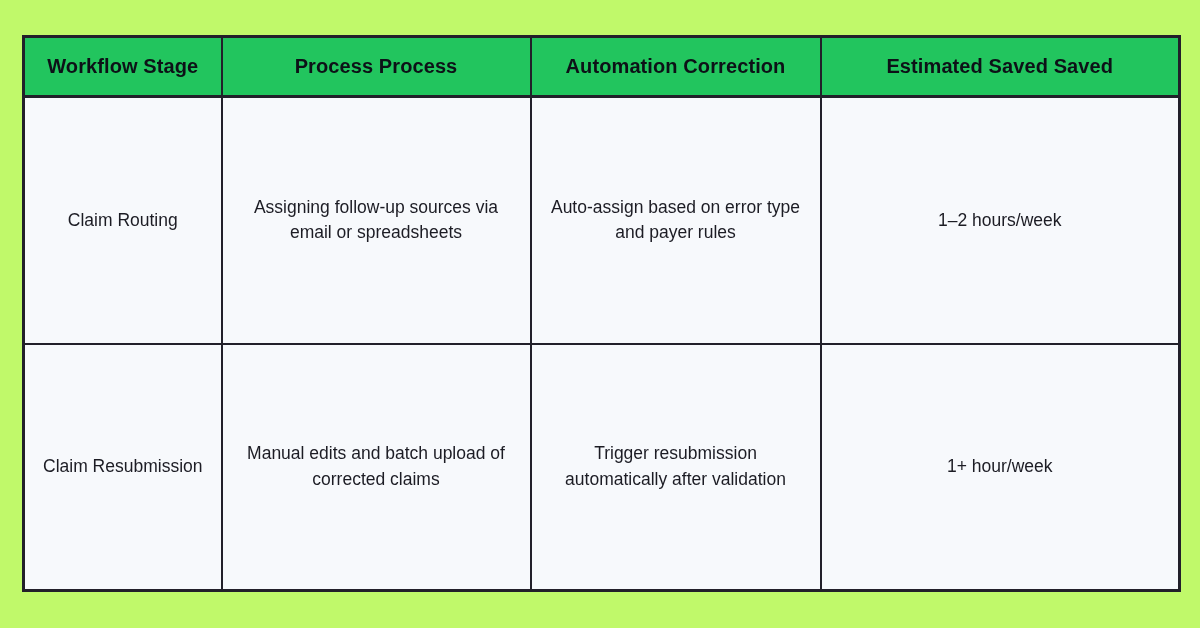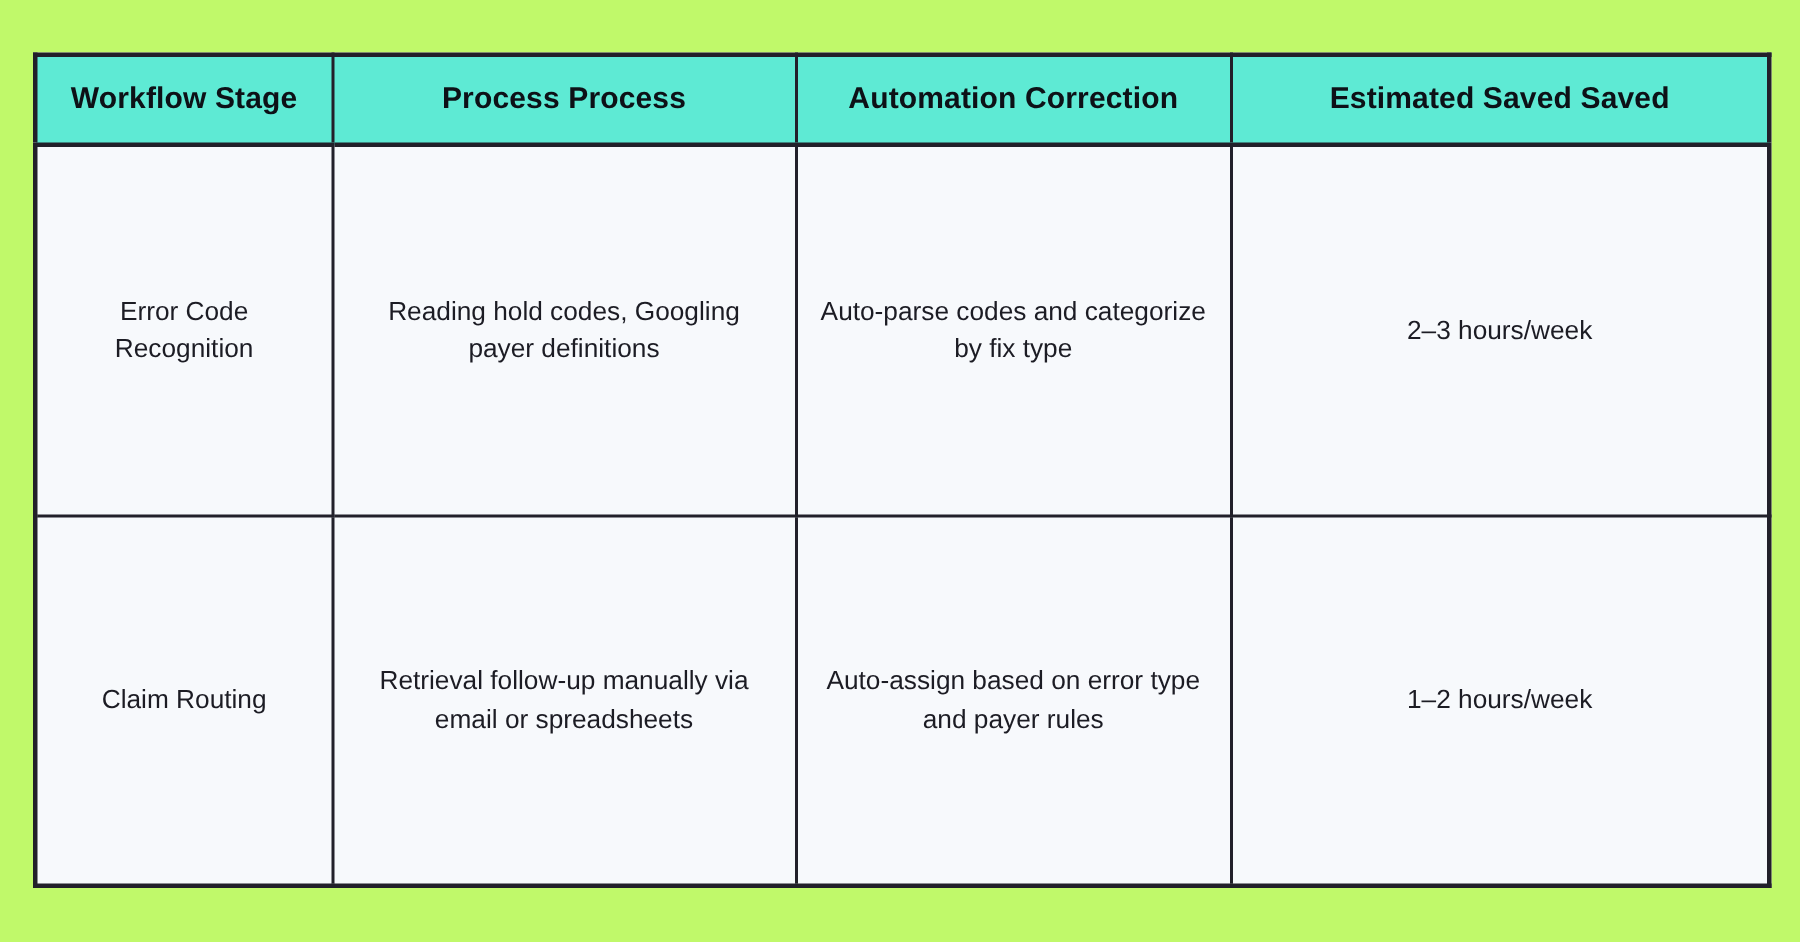--- a/index.html
+++ b/index.html
@@ -36,21 +36,21 @@
 
   table.data-table th,
   table.data-table td {
     border: 2px solid #22202a;
     text-align: center;
     vertical-align: middle;
     box-sizing: border-box;
   }
 
   table.data-table thead th {
-    background: #5eead4;
+    background: #22c55e;
     color: #0d1117;
     font-weight: bold;
     font-size: 20px;
     letter-spacing: 0.1px;
     height: 60px;
     padding: 4px 8px;
     border-bottom: 3px solid #22202a;
   }
 
   table.data-table tbody td {
@@ -82,26 +82,26 @@
     <thead>
       <tr>
         <th>Workflow Stage</th>
         <th>Process Process</th>
         <th>Automation Correction</th>
         <th>Estimated Saved Saved</th>
       </tr>
     </thead>
     <tbody>
       <tr>
-        <td>Error Code Recognition</td>
-        <td>Reading hold codes, Googling payer definitions</td>
-        <td>Auto-parse codes and categorize by fix type</td>
-        <td>2–3 hours/week</td>
+        <td>Claim Routing</td>
+        <td>Assigning follow-up sources via email or spreadsheets</td>
+        <td>Auto-assign based on error type and payer rules</td>
+        <td>1–2 hours/week</td>
       </tr>
       <tr>
-        <td>Claim Routing</td>
-        <td>Retrieval follow-up manually via email or spreadsheets</td>
-        <td>Auto-assign based on error type and payer rules</td>
-        <td>1–2 hours/week</td>
+        <td>Claim Resubmission</td>
+        <td>Manual edits and batch upload of corrected claims</td>
+        <td>Trigger resubmission automatically after validation</td>
+        <td>1+ hour/week</td>
       </tr>
     </tbody>
   </table>
 </div>
 
 </body></html>

